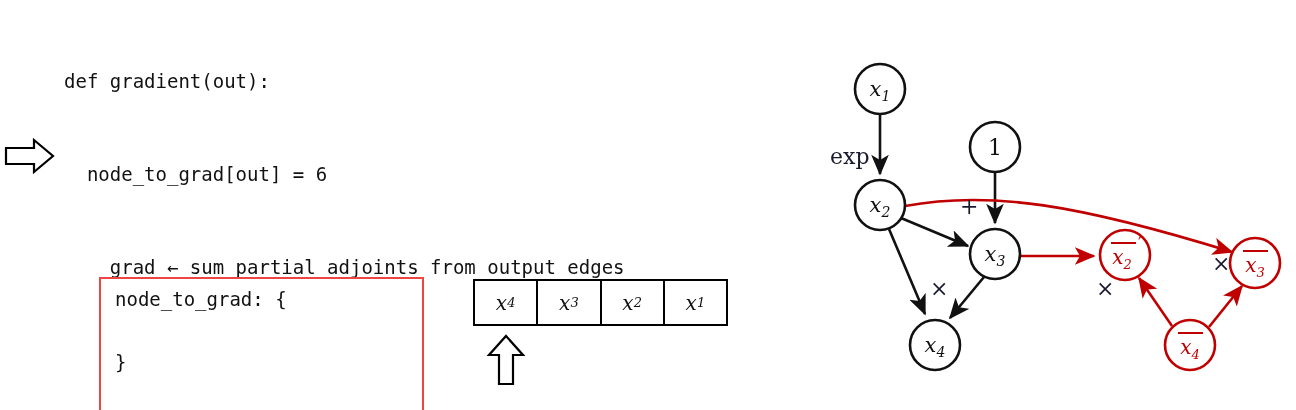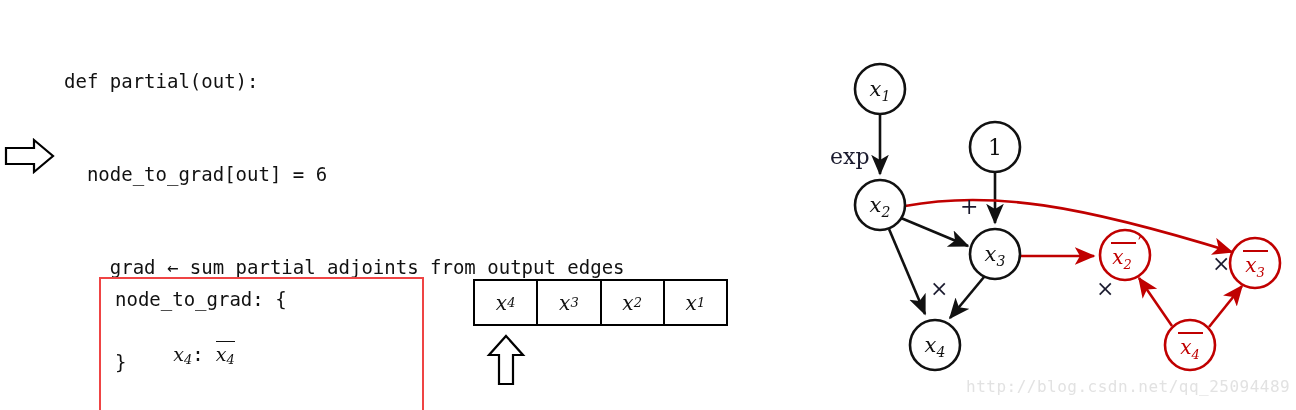--- a/index.html
+++ b/index.html
@@ -131,37 +131,34 @@
     letter-spacing: 0.5px;
     white-space: pre;
   }
 </style>
 </head>
 <body>
 
 <div id="slide">
 
   <div id="pseudocode">
-    <div class="code-line">def partial(out):</div>
+    <div class="code-line">def gradient(out):</div>
     <div class="code-line">  node_to_grad[out] = 6</div>
     <div class="code-line">    grad ← sum partial adjoints from output edges</div>
     
     
     
   </div>
 
   <svg id="cursor-arrow" viewBox="0 0 52 40">
     <path d="M2 12 L30 12 L30 4 L49 20 L30 36 L30 28 L2 28 Z" fill="#ffffff" stroke="#000000" stroke-width="2.2" stroke-linejoin="miter"></path>
   </svg>
 
   <div id="dict-box">
     <div class="dict-line" id="dict-head">node_to_grad: {</div>
-    <div id="dict-entry">
-      <span><span>x</span><span class="sub">4</span></span><span class="colon-sep">:</span>&nbsp;&nbsp;<span class="overbar"><span>x</span><span class="sub">4</span></span>
-    </div>
     <div class="dict-line" id="dict-tail">}</div>
   </div>
 
   <div id="queue">
     <div class="qcell">
         <span>x</span>
         <span class="sub">4</span>
       </div>
     <div class="qcell">
         <span>x</span>
@@ -250,15 +247,14 @@
 
     <g>
       <text x="30" y="134" font-family="DejaVu Serif, serif" font-size="22" fill="#1a1a2e">exp</text>
       <text x="160" y="184" font-family="DejaVu Serif, serif" font-size="22" fill="#1a1a2e">+</text>
       <text x="130" y="266" font-family="DejaVu Serif, serif" font-size="22" fill="#1a1a2e">×</text>
       <text x="296" y="266" font-family="DejaVu Serif, serif" font-size="22" fill="#1a1a2e">×</text>
       <text x="412" y="241" font-family="DejaVu Serif, serif" font-size="22" fill="#1a1a2e">×</text>
     </g>
   </svg>
 
-  <div id="watermark">http://blog.csdn.net/qq_25094489</div>
 
 </div>
 
 </body></html>

